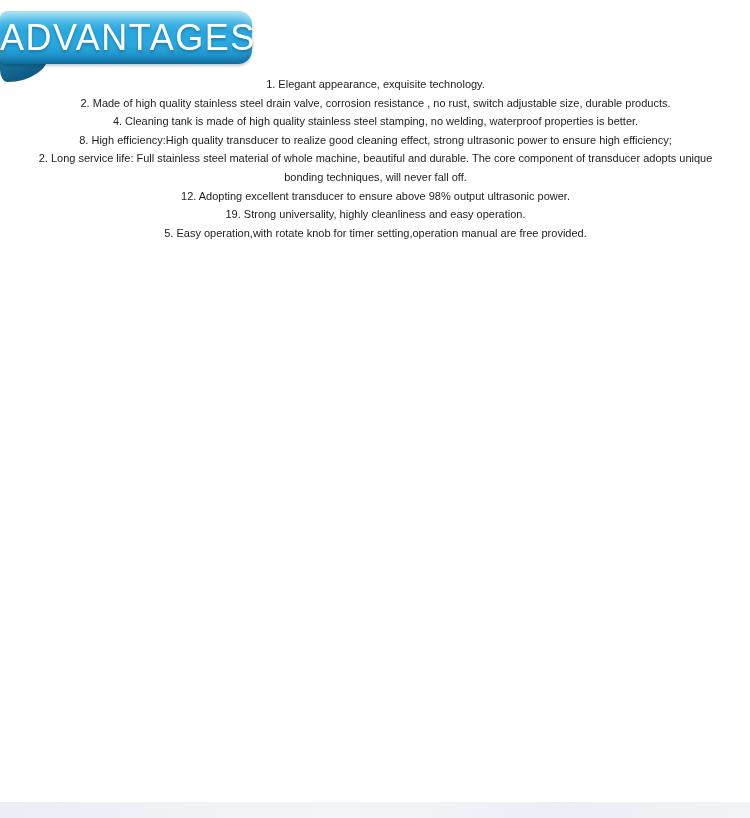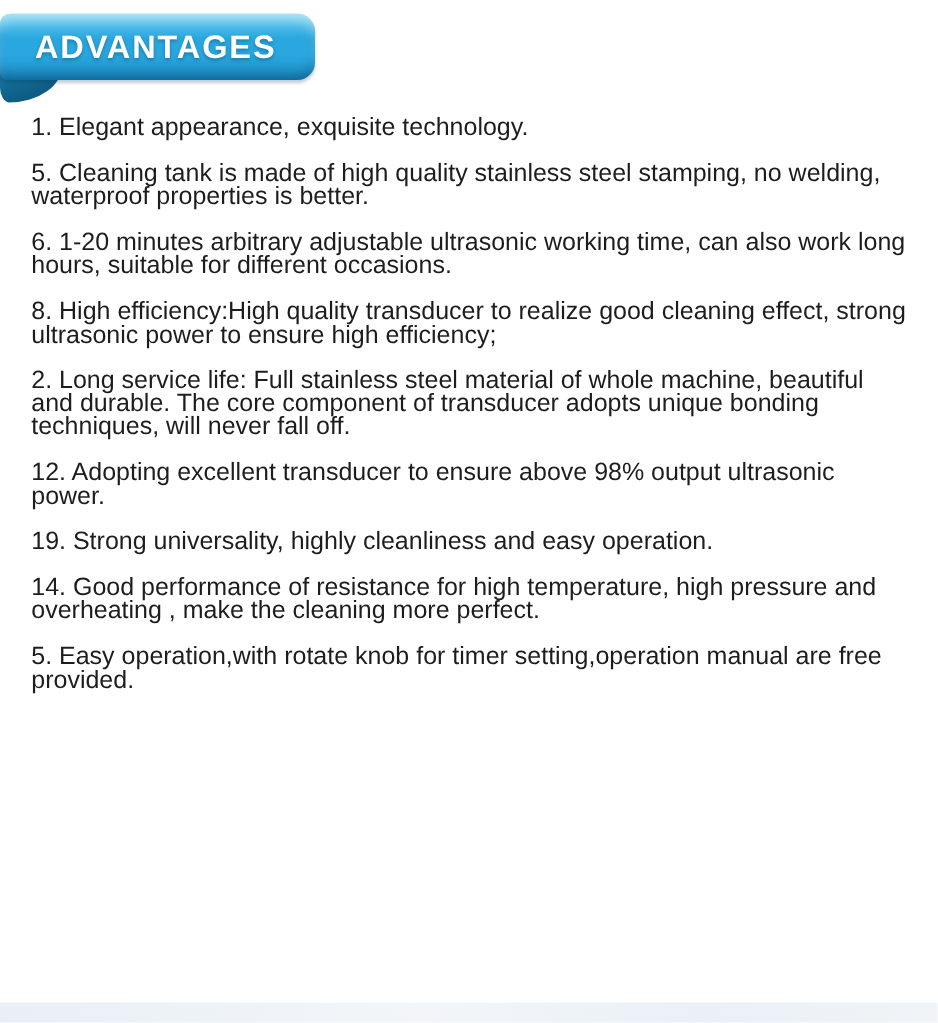--- a/index.html
+++ b/index.html
@@ -47,41 +47,41 @@
     border-radius: 8px 14px 14px 6px;
     box-shadow:
       inset 0 10px 10px -5px rgba(255,255,255,0.55),
       inset 0 -9px 10px -6px rgba(0,40,70,0.45),
       0 2px 3px rgba(0,50,80,0.25);
     display: flex;
     align-items: center;
   }
   .ribbon-title {
     color: var(--ribbon-text);
-    font-size: 26px;
-    font-weight: bold;
+    font-size: 36px;
+    font-weight: normal;
     letter-spacing: 1.5px;
-    padding-left: 28px;
     text-shadow: 0 2px 3px rgba(0,60,95,0.4);
     white-space: nowrap;
   }
 
   
   .content {
     position: absolute;
     top: 75px;
     left: 25px;
     width: 701px;
   }
   .content p {
-    margin: 18px 0;
-    font-size: 20px;
+    margin: 0 0;
+    font-size: 11px;
     line-height: 18.6px;
     color: #1d1d1d;
     letter-spacing: 0px;
+    text-align: center;
   }
 
   
   .bottom-band {
     position: absolute;
     left: 0;
     bottom: 0;
     width: 750px;
     height: 16px;
     background: linear-gradient(90deg, #e9eff5 0%, #f2f6fa 45%, #eaf0f6 75%, #f0f4f8 100%);
@@ -92,23 +92,22 @@
 
 <div class="ribbon-wrap">
   <div class="ribbon-fold"></div>
   <div class="ribbon-body">
     <span class="ribbon-title">ADVANTAGES</span>
   </div>
 </div>
 
 <div class="content">
   <p>1. Elegant appearance, exquisite technology.</p>
-  <p>5. Cleaning tank is made of high quality stainless steel stamping, no welding, waterproof properties is better.</p>
-  <p>6. 1-20 minutes arbitrary adjustable ultrasonic working time, can also work long hours, suitable for different occasions.</p>
+  <p>2. Made of high quality stainless steel drain valve, corrosion resistance , no rust, switch adjustable size, durable products.</p>
+  <p>4. Cleaning tank is made of high quality stainless steel stamping, no welding, waterproof properties is better.</p>
   <p>8. High efficiency:High quality transducer to realize good cleaning effect, strong ultrasonic power to ensure high efficiency;</p>
   <p>2. Long service life: Full stainless steel material of whole machine, beautiful and durable. The core component of transducer adopts unique bonding techniques, will never fall off.</p>
   <p>12. Adopting excellent transducer to ensure above 98% output ultrasonic power.</p>
   <p>19. Strong universality, highly cleanliness and easy operation.</p>
-  <p>14. Good performance of resistance for high temperature, high pressure and overheating , make the cleaning more perfect.</p>
   <p>5. Easy operation,with rotate knob for timer setting,operation manual are free provided.</p>
 </div>
 
 <div class="bottom-band"></div>
 
 </body></html>

